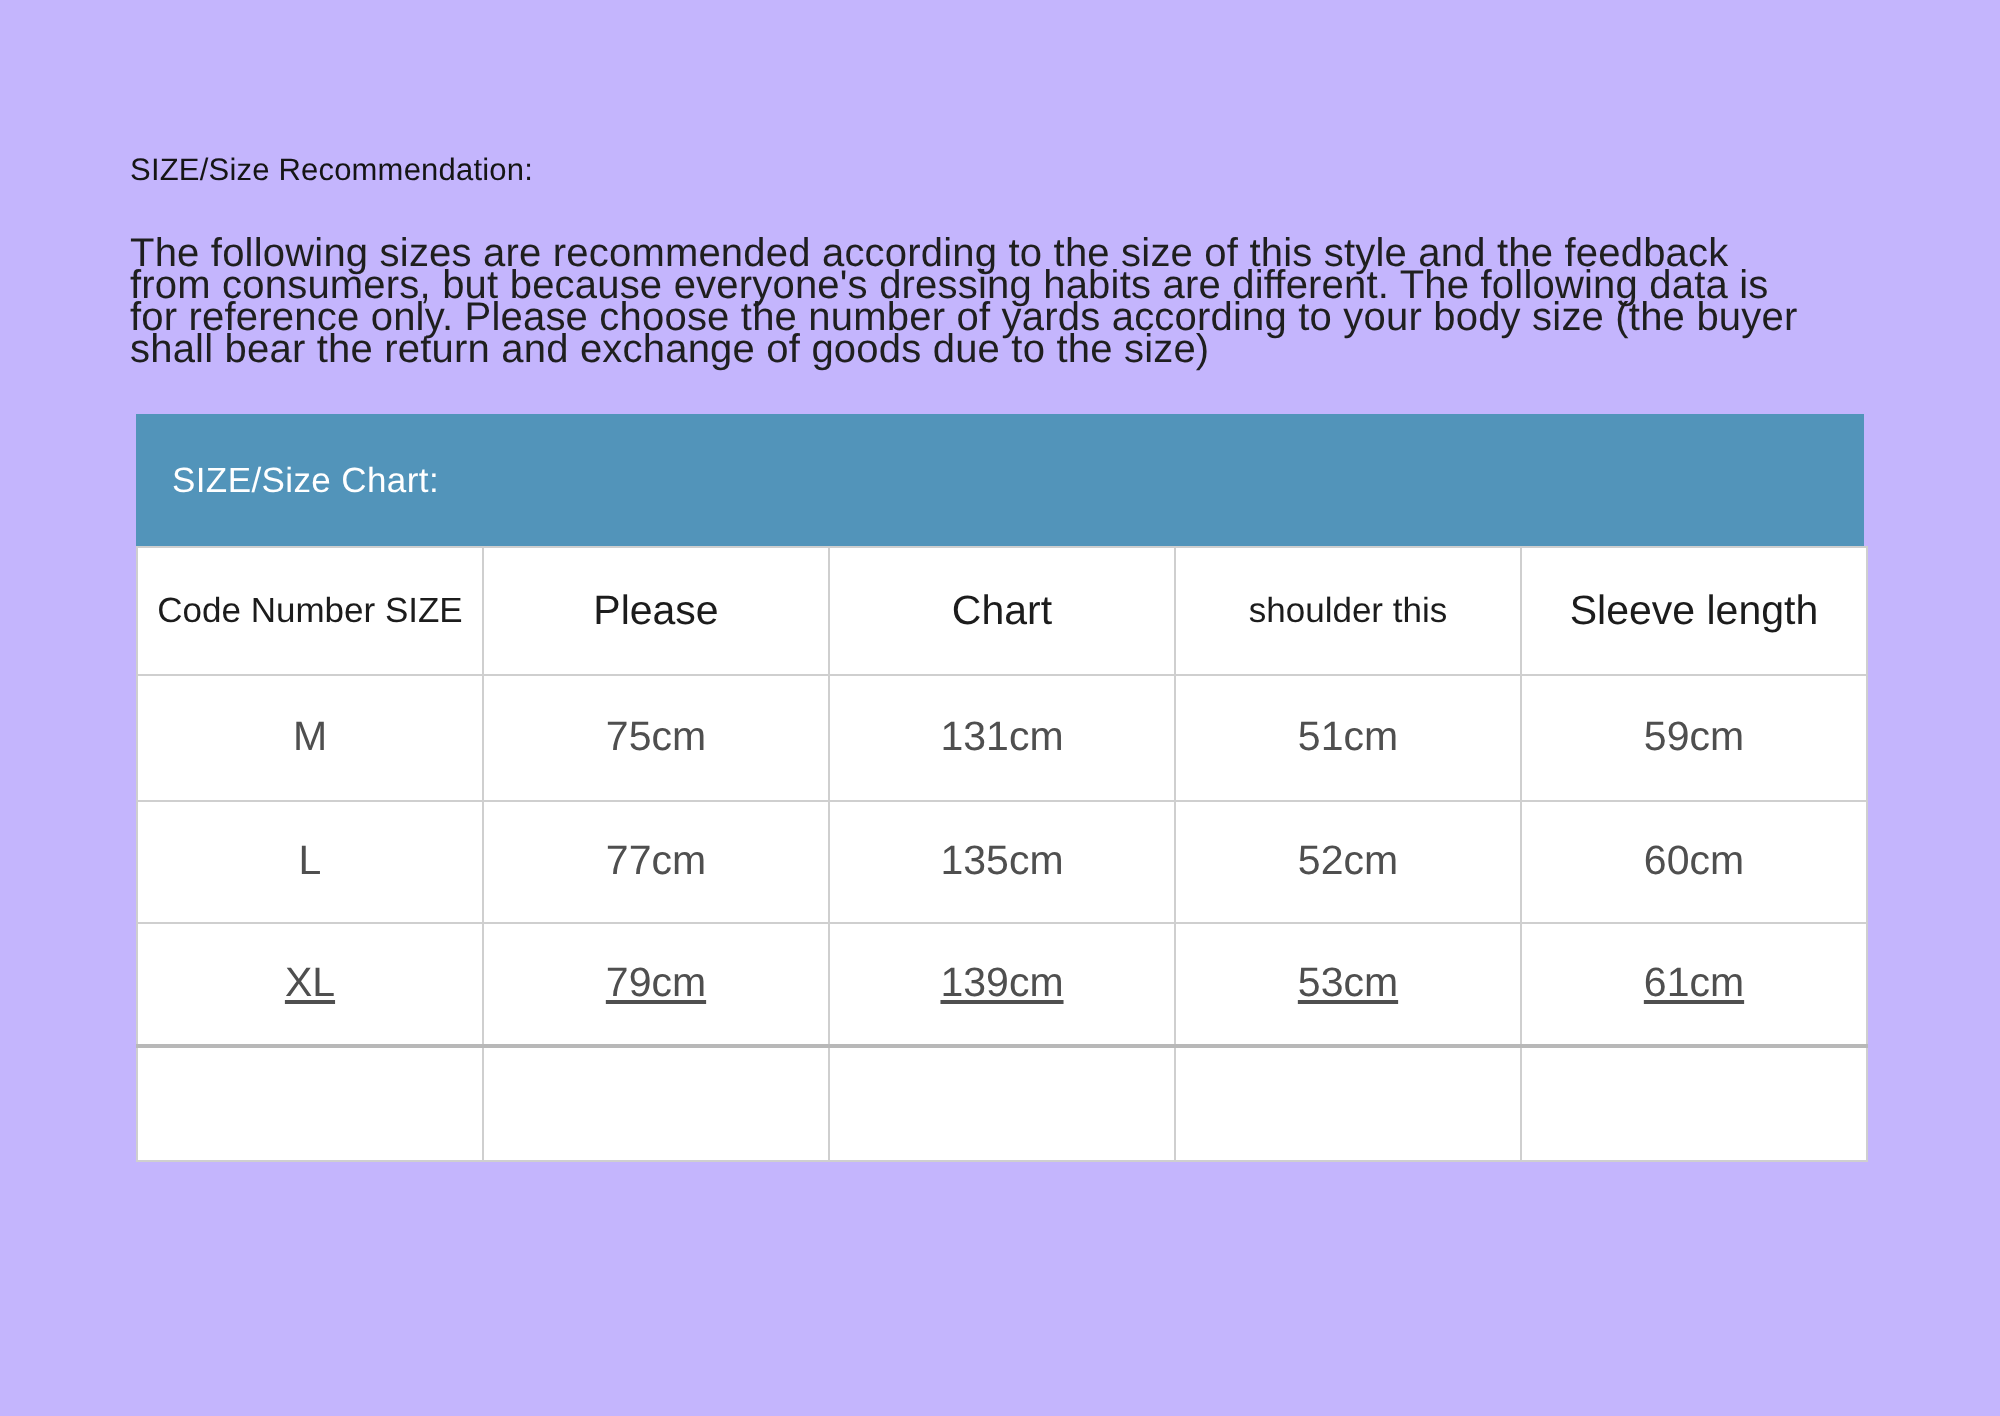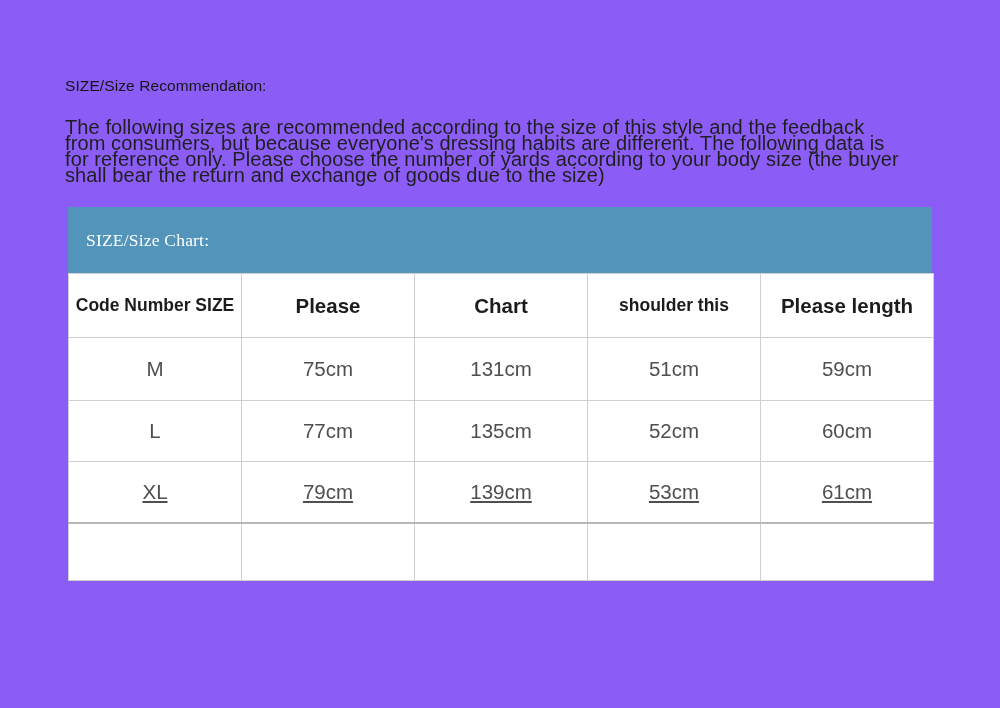--- a/index.html
+++ b/index.html
@@ -5,21 +5,21 @@
   html, body {
     margin: 0;
     padding: 0;
     background: #ffffff;
     font-family: "Liberation Sans", sans-serif;
   }
   .page {
     position: relative;
     width: 1000px;
     height: 708px;
-    background: #8b5cf6;
+    background: #c4b5fd;
     overflow: hidden;
   }
   .page-title {
     position: absolute;
     left: 65px;
     top: 77px;
     font-size: 15.5px;
     color: #151515;
     letter-spacing: 0.1px;
   }
@@ -41,42 +41,41 @@
     height: 66px;
     display: flex;
     align-items: center;
     box-sizing: border-box;
     padding-left: 18px;
   }
   .chart-header-bar .label {
     color: #ffffff;
     font-size: 17.5px;
     letter-spacing: 0.2px;
-    font-family: Liberation Serif, serif;
   }
   table.size-table {
     position: absolute;
     left: 68px;
     top: 273px;
     width: 866px;
     border-collapse: collapse;
     table-layout: fixed;
     background: #ffffff;
   }
   table.size-table th,
   table.size-table td {
     border: 1px solid #cfcfcf;
     text-align: center;
     vertical-align: middle;
     padding: 0;
     overflow: visible;
     white-space: nowrap;
   }
   table.size-table th {
-    font-weight: 700;
+    font-weight: 400;
     color: #1c1c1c;
     font-size: 20.5px;
     height: 63px;
   }
   table.size-table th.small {
     font-size: 17.5px;
   }
   table.size-table td {
     color: #4f4f4f;
     font-size: 20.5px;
@@ -100,21 +99,21 @@
     <span class="label">SIZE/Size Chart:</span>
   </div>
 
   <table class="size-table">
     <thead>
       <tr>
         <th class="small">Code Number SIZE</th>
         <th>Please</th>
         <th>Chart</th>
         <th class="small">shoulder this</th>
-        <th>Please length</th>
+        <th>Sleeve length</th>
       </tr>
     </thead>
     <tbody>
       <tr class="r-0">
         <td>M</td>
         <td>75cm</td>
         <td>131cm</td>
         <td>51cm</td>
         <td>59cm</td>
       </tr>

